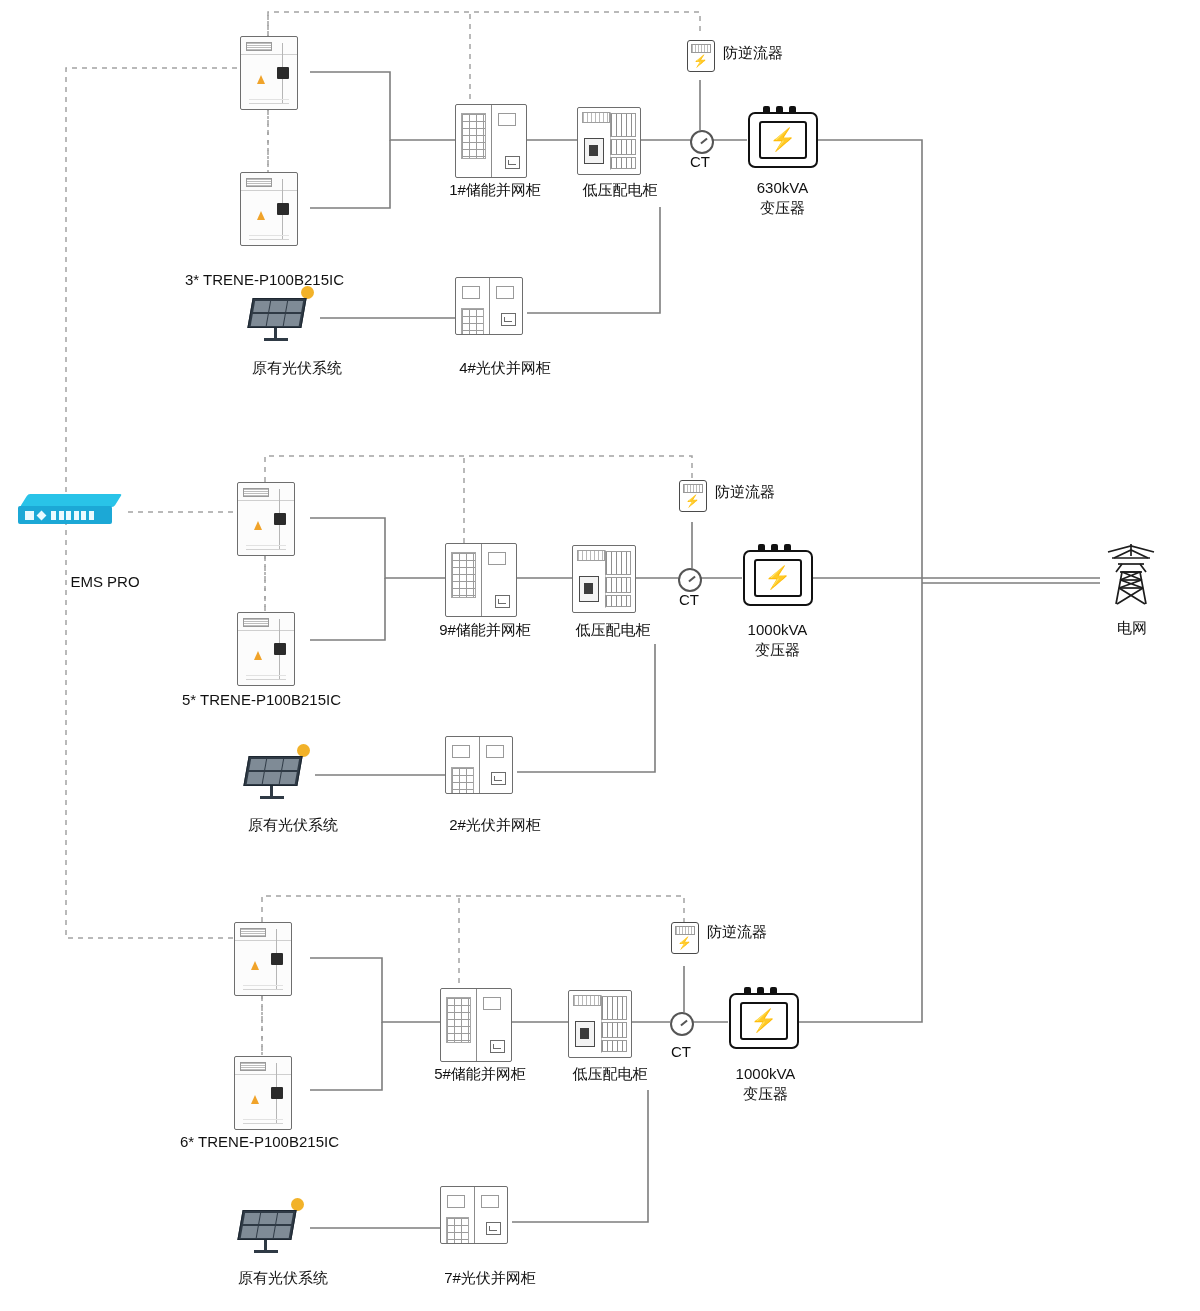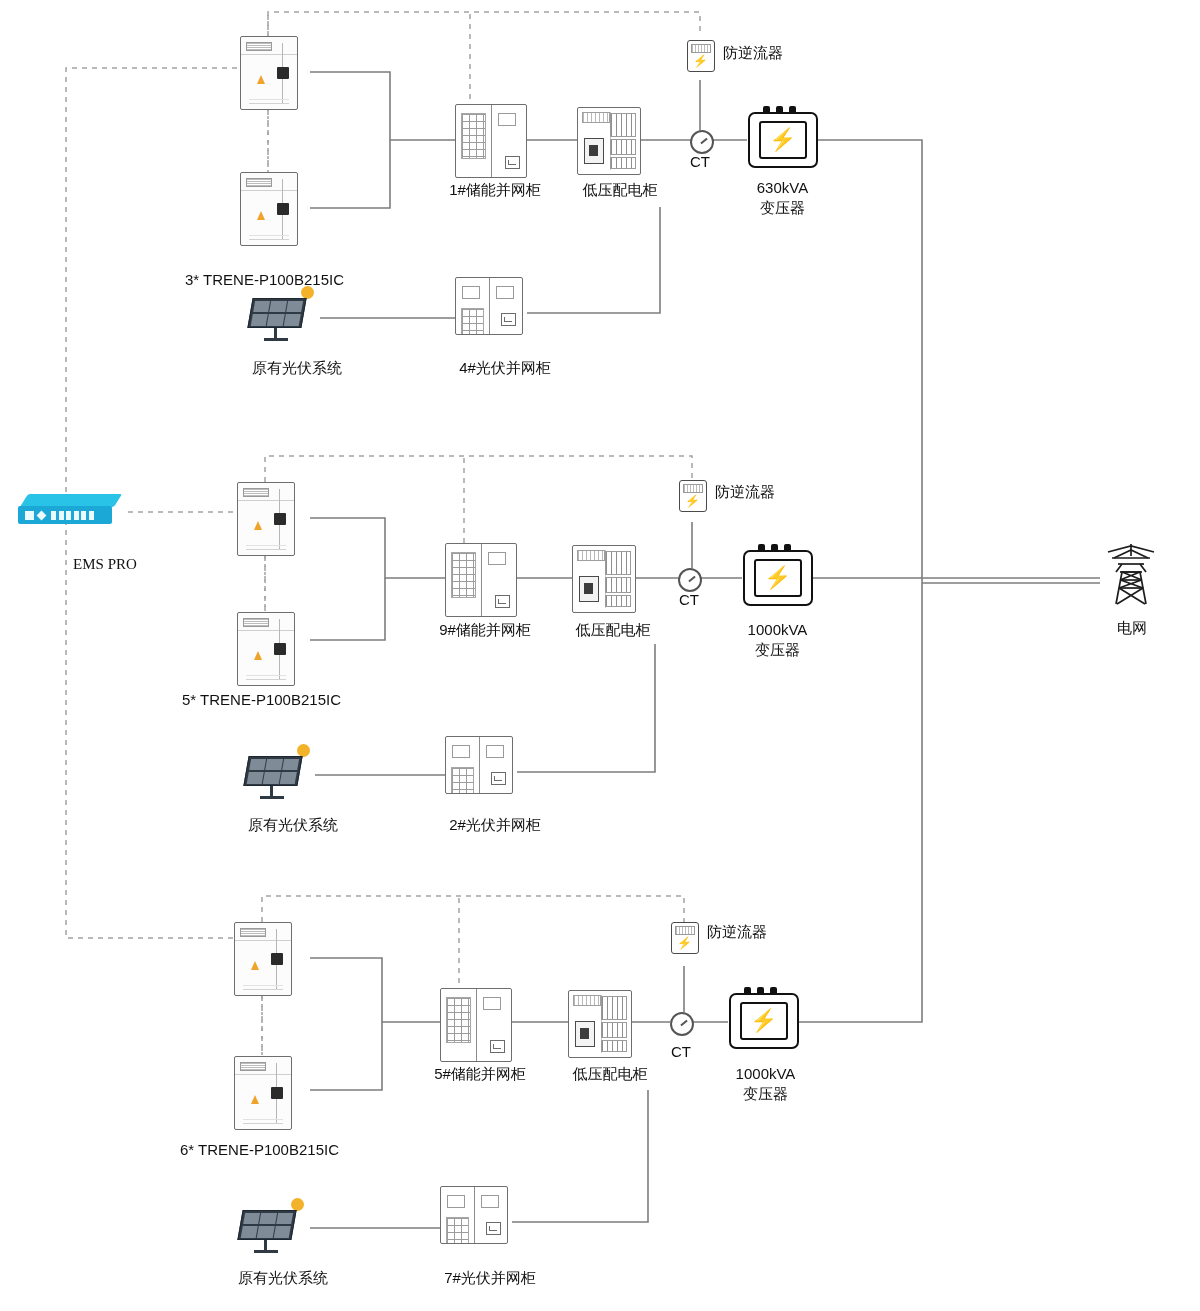--- a/index.html
+++ b/index.html
@@ -666,21 +666,21 @@
     <div class="battery">
       <div class="top-vent"></div>
       <div class="mid-line"></div>
       <div class="riser"></div>
       <div class="blk b1"></div>
       <div class="bolt"></div>
       <div class="base2"></div>
       <div class="base"></div>
     </div>
   </div>
-  <div class="label left" style="left:180px; top:1132px; width:260px;margin-top:8px;">6* TRENE-P100B215IC</div>
+  <div class="label left" style="left:180px; top:1132px; width:260px;">6* TRENE-P100B215IC</div>
 
   <div class="node" style="left:440px; top:988px;">
     <div class="cabinet">
       <div class="door">
           <div class="grid"></div>
         </div>
       <div class="door">
           <div class="box"></div>
           <div class="smallsq"></div>
         </div>
@@ -766,21 +766,21 @@
             <i></i>
             <i></i>
             <i></i>
             <i></i>
             <i></i>
             <i></i>
           </span>
       </div>
     </div>
   </div>
-  <div class="label" style="left:40px; top:555px; width:130px;font-family:Liberation Serif, serif;">EMS PRO</div>
+  <div class="label" style="left:40px; top:572px; width:130px;">EMS PRO</div>
 
   <div class="node" style="left:1100px; top:538px;">
     <div class="tower">
       <svg width="62" height="68" viewBox="0 0 62 68" fill="none" stroke="#1d1d1d" stroke-width="1.7">
         <path d="M31,6 L31,18"></path>
         <path d="M8,14 L31,8 L54,14"></path>
         <path d="M12,20 L50,20"></path>
         <path d="M14,20 L31,12 L48,20"></path>
         <path d="M18,26 L44,26"></path>
         <path d="M22,26 L16,34 M40,26 L46,34"></path>

